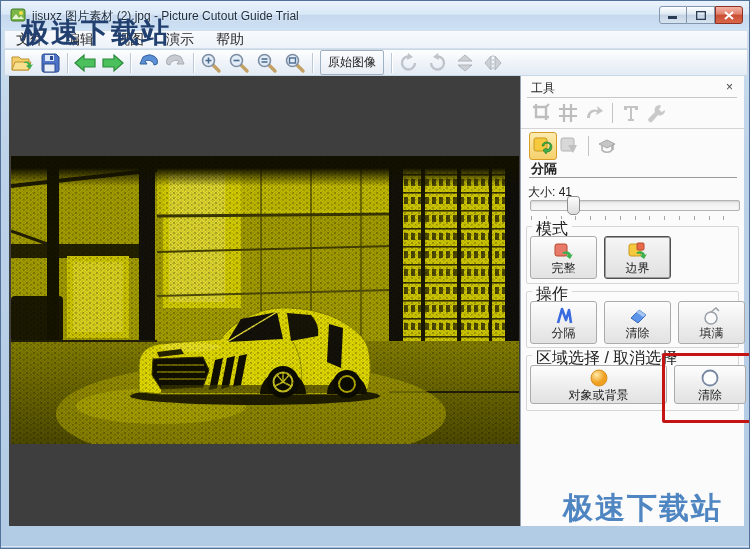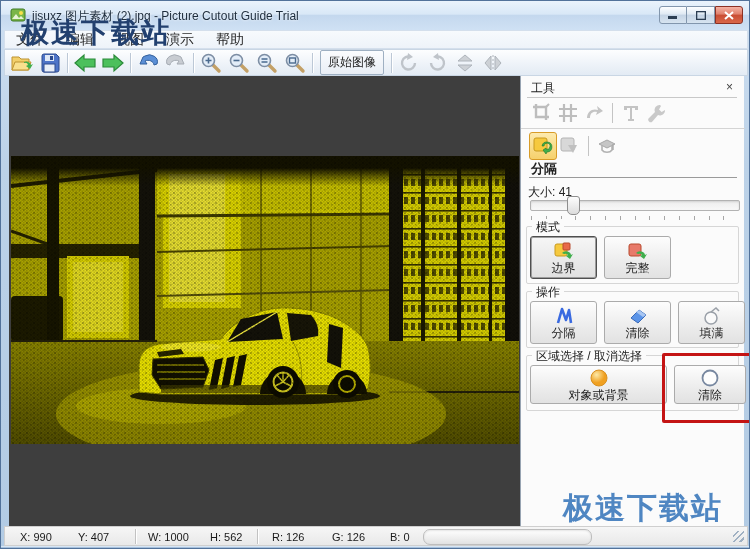--- a/index.html
+++ b/index.html
@@ -48,21 +48,21 @@
   .sec-title{position:absolute;left:10px;top:84px;font-size:13px;font-weight:bold;color:#222;}
   .sec-hr{position:absolute;left:8px;top:101px;width:208px;border-top:1px solid #9a9a9a;}
   .size-label{position:absolute;left:7px;top:108px;font-size:12px;color:#222;}
   .slider-track{position:absolute;left:9px;top:124px;width:208px;height:9px;border:1px solid #b2b2b2;border-radius:2px;
      background:linear-gradient(#ededed,#f8f8f8);box-shadow:inset 0 1px 2px rgba(0,0,0,.12);}
   .slider-thumb{position:absolute;left:46px;top:120px;width:11px;height:17px;border:1px solid #8e8e8e;border-radius:3px 3px 5px 5px;
      background:linear-gradient(#fdfdfd,#dcdcdc);}
   .slider-ticks{position:absolute;left:10px;top:140px;width:207px;height:4px;
      background:repeating-linear-gradient(to right,#a6a6a6 0 1px,transparent 1px 14.8px);}
   .group{position:absolute;left:5px;width:213px;border:1px solid #d6d6d6;border-radius:2px;box-sizing:border-box;}
-  .group-label{position:absolute;top:-8px;left:5px;background:#fbfbfb;padding:0 4px;font-size:12px;color:#222;white-space:nowrap;}
+  .group-label{position:absolute;top:-8px;left:5px;background:#fbfbfb;padding:0 4px;font-size:16px;color:#222;white-space:nowrap;}
   .g-mode{top:150px;height:58px;}
   .g-op{top:215px;height:57px;}
   .g-region{top:279px;height:56px;}
   .grow{position:absolute;left:3px;top:9px;display:flex;gap:7px;}
   .pbtn{border:1px solid #ababab;border-radius:3px;background:linear-gradient(#fdfdfd,#ececec 60%,#e2e2e2);
      display:flex;flex-direction:column;align-items:center;justify-content:center;gap:2px;}
   .pbtn .lbl{font-size:12px;color:#1c1c1c;line-height:12px;}
   .pbtn66{width:65px;height:41px;}
   .pbtn.sel{border:1px solid #4f4f4f;box-shadow:0 0 0 1px #9c9c9c inset;background:linear-gradient(#f6f6f6,#e0e0e0);}
   .pbtn-obj{width:135px;height:37px;}
@@ -400,38 +400,38 @@
     <div class="size-label">
       <span>大小:</span> <span>41</span>
     </div>
     <div class="slider-track"></div>
     <div class="slider-thumb"></div>
     <div class="slider-ticks"></div>
 
     <div class="group g-mode">
       <span class="group-label">模式</span>
       <div class="grow">
+        <div class="pbtn pbtn66">
+          <span>
+              <svg width="20" height="18">
+                <rect x="1" y="2" width="12" height="12" rx="2" fill="#e87a6a" stroke="#b84a2e"></rect>
+                <path d="M8 11 a5 4 0 0 1 9 2 l2-1 -3 5 -4-3 2-1 a3 2.4 0 0 0 -4-1 Z" fill="#3fae4c"></path>
+              </svg>
+            </span>
+          <span class="lbl">完整</span>
+        </div>
         <div class="pbtn pbtn66 sel">
           <span>
               <svg width="20" height="18">
                 <rect x="1" y="2" width="12" height="12" rx="2" fill="#f6c93e" stroke="#c89a20"></rect>
                 <rect x="9" y="1" width="7" height="7" rx="1" fill="#e86a4a" stroke="#b84a2e"></rect>
                 <path d="M8 11 a5 4 0 0 1 9 2 l2-1 -3 5 -4-3 2-1 a3 2.4 0 0 0 -4-1 Z" fill="#3fae4c"></path>
               </svg>
             </span>
           <span class="lbl">边界</span>
-        </div>
-        <div class="pbtn pbtn66">
-          <span>
-              <svg width="20" height="18">
-                <rect x="1" y="2" width="12" height="12" rx="2" fill="#e87a6a" stroke="#b84a2e"></rect>
-                <path d="M8 11 a5 4 0 0 1 9 2 l2-1 -3 5 -4-3 2-1 a3 2.4 0 0 0 -4-1 Z" fill="#3fae4c"></path>
-              </svg>
-            </span>
-          <span class="lbl">完整</span>
         </div>
       </div>
     </div>
 
     <div class="group g-op">
       <span class="group-label">操作</span>
       <div class="grow">
         <div class="pbtn pbtn66">
           <span>
               <svg width="20" height="18">
@@ -485,30 +485,17 @@
               </svg>
             </span>
           <span class="lbl">清除</span>
         </div>
       </div>
     </div>
   </div>
 
   <div class="annot" style="border-color: rgb(196, 20, 20);"></div>
 
-  <div class="statusbar">
-    <span class="sfield" style="left:15px">X: 990</span>
-    <span class="sfield" style="left:73px">Y: 407</span>
-    <span class="ssep" style="left:130px"></span>
-    <span class="sfield" style="left:143px">W: 1000</span>
-    <span class="sfield" style="left:205px">H: 562</span>
-    <span class="ssep" style="left:252px"></span>
-    <span class="sfield" style="left:267px">R: 126</span>
-    <span class="sfield" style="left:327px">G: 126</span>
-    <span class="sfield" style="left:385px">B: 0</span>
-    <span class="sprog"></span>
-    <span class="grip"></span>
-  </div>
   <div class="winbottom"></div>
 
   <div class="wm wm-top" style="color: rgb(34, 64, 111);">极速下载站</div>
   <div class="wm wm-bottom" style="color: rgb(79, 134, 194);">极速下载站</div>
 </div>
 
 </body></html>

